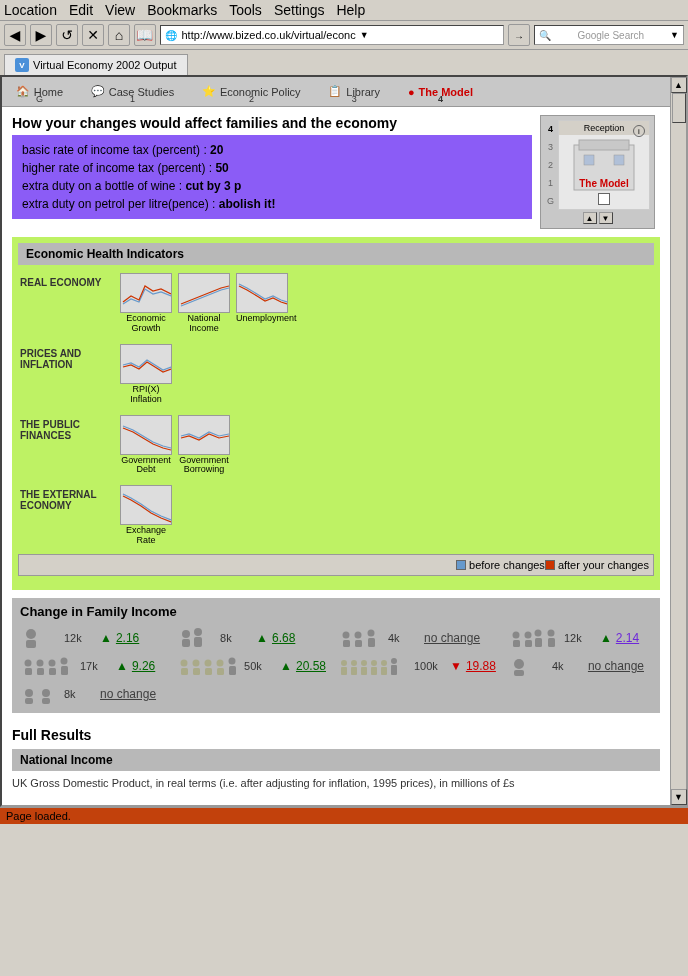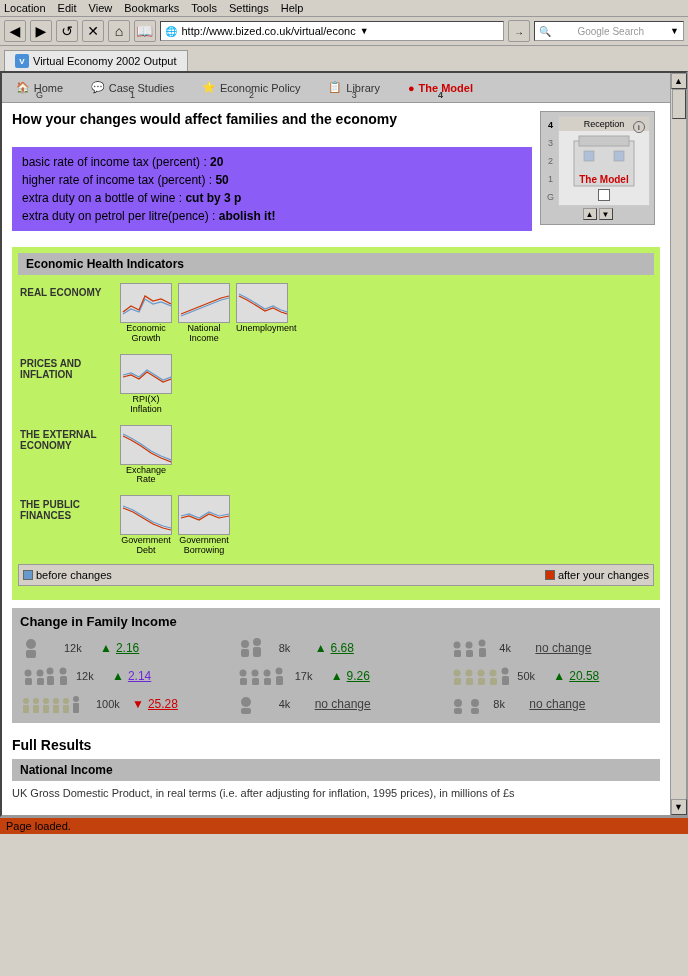--- a/index.html
+++ b/index.html
@@ -1,19 +1,19 @@
 <!DOCTYPE html>
 <html><head>
   <meta charset="utf-8">
   <style>
     * { margin: 0; padding: 0; box-sizing: border-box; }
     body { font-family: Arial, sans-serif; font-size: 12px; background: #d4d0c8; width: 688px; }
 
     
-    .menu-bar { background: #d4d0c8; padding: 2px 4px; font-size: 11px; display: flex; gap: 12px; border-bottom: 1px solid #999; }
+    .menu-bar { background: #d4d0c8; padding: 2px 4px; font-size: 14px; display: flex; gap: 12px; border-bottom: 1px solid #999; }
     .menu-bar span { cursor: pointer; }
     .toolbar { background: #d4d0c8; padding: 3px 4px; display: flex; align-items: center; gap: 4px; border-bottom: 1px solid #999; }
     .toolbar-btn { width: 22px; height: 22px; background: #d4d0c8; border: 1px solid #999; border-radius: 2px; cursor: pointer; display: flex; align-items: center; justify-content: center; font-size: 14px; }
     .address-bar { flex: 1; height: 20px; border: 1px inset #999; background: white; padding: 0 4px; font-size: 11px; display: flex; align-items: center; }
     .search-box { width: 150px; height: 20px; border: 1px inset #999; background: white; padding: 0 4px; font-size: 11px; display: flex; align-items: center; justify-content: space-between; }
     .tab-bar { background: #d4d0c8; padding: 4px 4px 0; display: flex; align-items: flex-end; }
     .browser-tab { background: #e8e8e8; border: 1px solid #999; border-bottom: none; padding: 3px 10px; font-size: 11px; display: flex; align-items: center; gap: 4px; }
     .tab-icon { width: 14px; height: 14px; background: #4a90d9; border-radius: 2px; display: flex; align-items: center; justify-content: center; color: white; font-size: 8px; font-weight: bold; }
 
     
@@ -27,21 +27,21 @@
     .page-content { flex: 1; background: white; overflow: hidden; }
 
     
     .nav-bar { background: #c8c8c8; display: flex; align-items: center; padding: 4px 0; gap: 0; border-bottom: 1px solid #999; }
     .nav-item { padding: 4px 14px; font-size: 11px; color: #333; cursor: pointer; display: flex; align-items: center; gap: 4px; position: relative; }
     .nav-item.active { color: #cc0000; font-weight: bold; }
     .nav-badge { position: absolute; bottom: -2px; left: 50%; transform: translateX(-50%); font-size: 9px; color: #333; }
 
     
     .main { padding: 8px 10px; }
-    .page-title { font-size: 14px; font-weight: bold; color: #000; margin-bottom: 20px; }
+    .page-title { font-size: 14px; font-weight: bold; color: #000; margin-bottom: 4px; }
 
     
     .params-box { background: #8b5cf6; padding: 6px 10px; margin-bottom: 8px; }
     .param-row { padding: 2px 0; font-size: 12px; color: #000; }
     .param-bold { font-weight: bold; }
 
     
     .content-layout { display: flex; gap: 8px; margin-bottom: 8px; }
     .content-left { flex: 1; }
     .content-right { width: 120px; flex-shrink: 0; }
@@ -63,21 +63,21 @@
     .section-header { background: #b8b8b8; padding: 4px 8px; font-weight: bold; font-size: 12px; margin-bottom: 6px; }
     .indicators-box { background: #bef264; padding: 6px; margin-bottom: 8px; }
     .indicator-row { display: flex; align-items: flex-start; margin-bottom: 6px; padding: 2px; }
     .indicator-label { width: 100px; font-size: 10px; font-weight: bold; color: #333; flex-shrink: 0; padding-top: 4px; }
     .charts-area { display: flex; flex-wrap: wrap; gap: 6px; }
     .chart-item { display: flex; flex-direction: column; align-items: center; }
     .mini-chart { width: 52px; height: 40px; background: #e0e0e0; border: 1px solid #999; position: relative; overflow: hidden; }
     .chart-label { font-size: 9px; text-align: center; max-width: 52px; line-height: 1.1; margin-top: 1px; }
 
     
-    .legend-bar { background: #d4d0c8; text-align: center; padding: 4px; margin-bottom: 8px; border: 1px solid #999; font-size: 11px; display: flex; align-items: center; justify-content: space-between; gap: 0; }
+    .legend-bar { background: #d4d0c8; text-align: center; padding: 4px; margin-bottom: 8px; border: 1px solid #999; font-size: 11px; display: flex; align-items: center; justify-content: flex-end; gap: 0; }
     .legend-item { display: flex; align-items: center; gap: 3px; }
     .legend-box { width: 10px; height: 10px; border: 1px solid #666; }
 
     
     .family-section { background: #b8b8b8; padding: 6px 8px; margin-bottom: 8px; }
     .family-title { font-weight: bold; font-size: 13px; margin-bottom: 6px; }
     .family-row { display: flex; align-items: center; gap: 4px; padding: 2px 0; }
     .family-icon { font-size: 16px; min-width: 40px; }
     .family-amount { font-size: 11px; color: #333; min-width: 32px; }
     .change-up { color: #006600; }
@@ -273,76 +273,76 @@
                   <polyline points="2,20 10,18 18,22 26,15 34,20 42,25 50,22" fill="none" stroke="#6699cc" stroke-width="1.2"></polyline>
                   <polyline points="2,22 10,20 18,24 26,17 34,22 42,27 50,24" fill="none" stroke="#cc3300" stroke-width="1.2"></polyline>
                 </svg>
               </div>
               <div class="chart-label">RPI(X) Inflation</div>
             </div>
           </div>
         </div>
 
         <div class="indicator-row">
+          <div class="indicator-label">THE PUBLIC FINANCES</div>
+          <div class="charts-area">
+            <div class="chart-item">
+              <div class="mini-chart">
+                <svg width="52" height="40" viewBox="0 0 52 40">
+                  <rect width="52" height="40" fill="#ddd"></rect>
+                  <polyline points="2,10 12,14 22,20 32,26 42,30 50,32" fill="none" stroke="#6699cc" stroke-width="1.2"></polyline>
+                  <polyline points="2,12 12,16 22,22 32,28 42,32 50,34" fill="none" stroke="#cc3300" stroke-width="1.2"></polyline>
+                </svg>
+              </div>
+              <div class="chart-label">Government Debt</div>
+            </div>
+            <div class="chart-item">
+              <div class="mini-chart">
+                <svg width="52" height="40" viewBox="0 0 52 40">
+                  <rect width="52" height="40" fill="#ddd"></rect>
+                  <polyline points="2,20 10,18 20,22 30,16 40,20 50,18" fill="none" stroke="#6699cc" stroke-width="1.2"></polyline>
+                  <polyline points="2,22 10,20 20,24 30,18 40,22 50,20" fill="none" stroke="#cc3300" stroke-width="1.2"></polyline>
+                </svg>
+              </div>
+              <div class="chart-label">Government Borrowing</div>
+            </div>
+          </div>
+        </div>
+
+        <div class="indicator-row">
           <div class="indicator-label">THE EXTERNAL ECONOMY</div>
           <div class="charts-area">
             <div class="chart-item">
               <div class="mini-chart">
                 <svg width="52" height="40" viewBox="0 0 52 40">
                   <rect width="52" height="40" fill="#ddd"></rect>
                   <polyline points="2,8 10,12 20,18 30,25 40,30 50,34" fill="none" stroke="#6699cc" stroke-width="1.2"></polyline>
                   <polyline points="2,10 10,14 20,20 30,27 40,32 50,36" fill="none" stroke="#cc3300" stroke-width="1.2"></polyline>
                 </svg>
               </div>
               <div class="chart-label">Exchange Rate</div>
-            </div>
-          </div>
-        </div>
-
-        <div class="indicator-row">
-          <div class="indicator-label">THE PUBLIC FINANCES</div>
-          <div class="charts-area">
-            <div class="chart-item">
-              <div class="mini-chart">
-                <svg width="52" height="40" viewBox="0 0 52 40">
-                  <rect width="52" height="40" fill="#ddd"></rect>
-                  <polyline points="2,10 12,14 22,20 32,26 42,30 50,32" fill="none" stroke="#6699cc" stroke-width="1.2"></polyline>
-                  <polyline points="2,12 12,16 22,22 32,28 42,32 50,34" fill="none" stroke="#cc3300" stroke-width="1.2"></polyline>
-                </svg>
-              </div>
-              <div class="chart-label">Government Debt</div>
-            </div>
-            <div class="chart-item">
-              <div class="mini-chart">
-                <svg width="52" height="40" viewBox="0 0 52 40">
-                  <rect width="52" height="40" fill="#ddd"></rect>
-                  <polyline points="2,20 10,18 20,22 30,16 40,20 50,18" fill="none" stroke="#6699cc" stroke-width="1.2"></polyline>
-                  <polyline points="2,22 10,20 20,24 30,18 40,22 50,20" fill="none" stroke="#cc3300" stroke-width="1.2"></polyline>
-                </svg>
-              </div>
-              <div class="chart-label">Government Borrowing</div>
             </div>
           </div>
         </div>
 
         <div class="legend-bar">
           <div class="legend-item">
             <div class="legend-box" style="background:#6699cc;"></div>
             <span>before changes</span>
           </div>
           <div class="legend-item">
             <div class="legend-box" style="background:#cc3300;"></div>
             <span>after your changes</span>
           </div>
         </div>
       </div>
 
       <div class="family-section">
         <div class="family-title">Change in Family Income</div>
-        <div style="display:grid; grid-template-columns:1fr 1fr 1fr; gap:2px 12px;">
+        <div style="display:grid; grid-template-columns:1fr 1fr 1fr 1fr; gap:2px 12px;">
 
           <div class="family-row">
             <div class="family-icon">
               <svg width="22" height="22" viewBox="0 0 22 22">
                   <circle cx="11" cy="7" r="5" fill="#888"></circle>
                   <rect x="6" y="13" width="10" height="8" rx="2" fill="#888"></rect>
                 </svg>
             </div>
             <span class="family-amount">12k</span>
             <span class="arrow-up">▲</span>
@@ -446,21 +446,21 @@
                 <circle cx="36" cy="8" r="3" fill="#aa8"></circle>
                   <rect x="33" y="12" width="6" height="8" rx="1" fill="#aa8"></rect>
                 <circle cx="46" cy="8" r="3" fill="#aa8"></circle>
                   <rect x="43" y="12" width="6" height="8" rx="1" fill="#aa8"></rect>
                 <circle cx="56" cy="6" r="3" fill="#888"></circle>
                   <rect x="53" y="10" width="6" height="10" rx="1" fill="#888"></rect>
               </svg>
             </div>
             <span class="family-amount">100k</span>
             <span class="arrow-down">▼</span>
-            <a class="change-down" style="color:#cc0000; text-decoration:underline; cursor:pointer;">25.28</a>
+            <a class="change-down" style="color:#cc0000; text-decoration:underline; cursor:pointer;">19.88</a>
           </div>
 
           <div class="family-row">
             <div class="family-icon">
               <svg width="22" height="22" viewBox="0 0 22 22">
                 <circle cx="11" cy="9" r="5" fill="#888"></circle>
                   <rect x="6" y="15" width="10" height="6" rx="2" fill="#888"></rect>
               </svg>
             </div>
             <span class="family-amount">4k</span>

